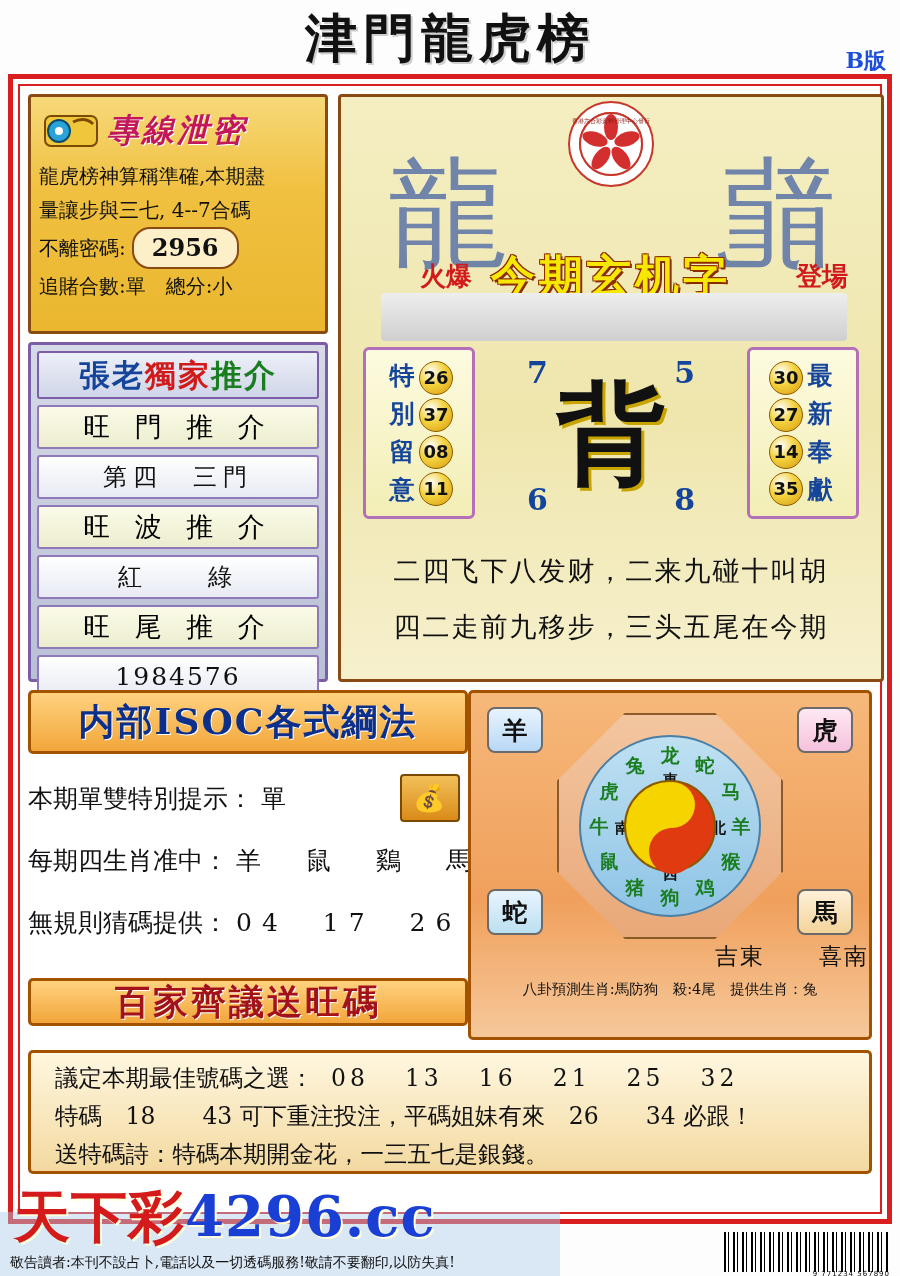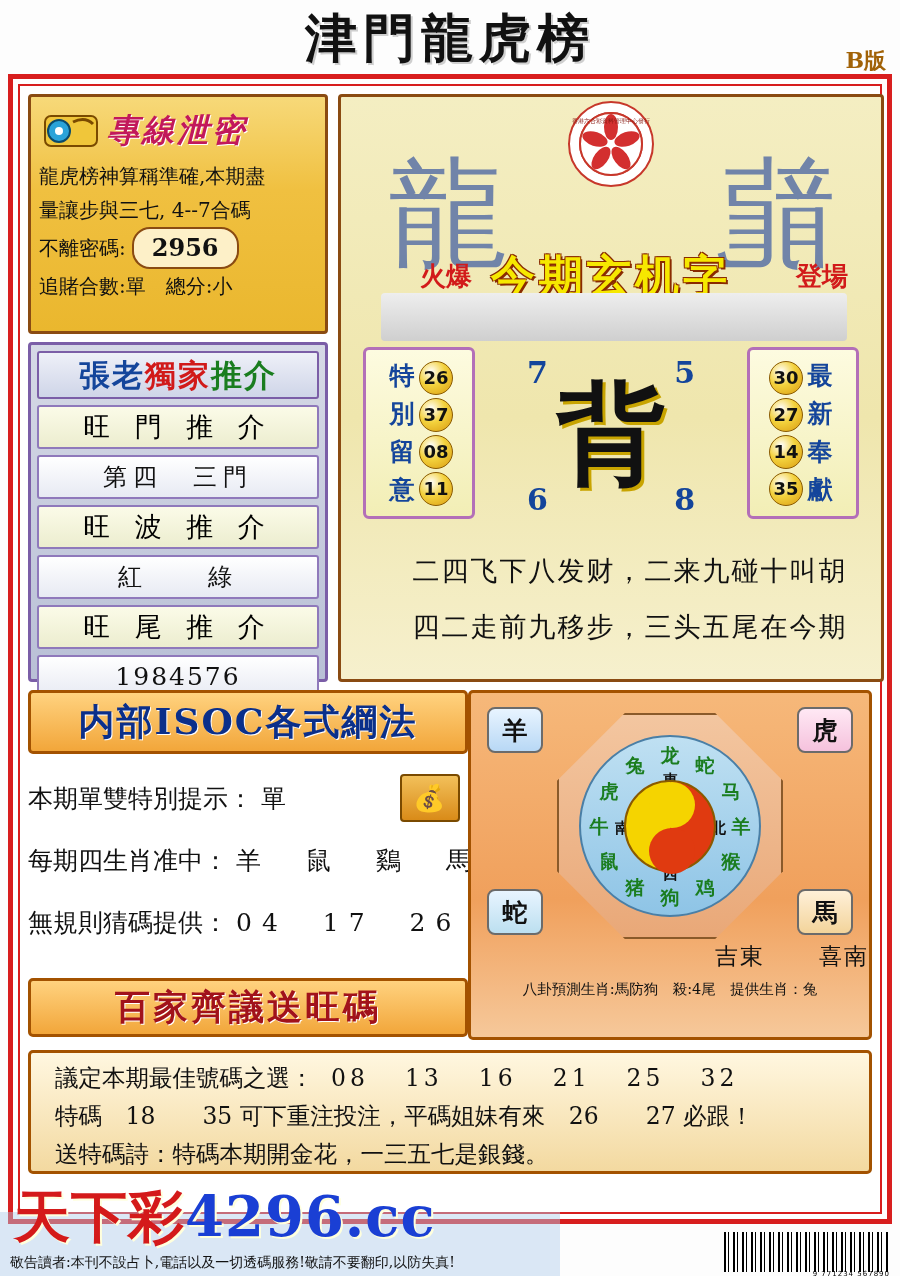--- a/index.html
+++ b/index.html
@@ -21,21 +21,21 @@
   }
   .masthead-title {
     font-family: "DejaVu Serif", "Liberation Serif", serif;
     font-size: 52px; font-weight: bold; letter-spacing: 6px;
     color: #111; line-height: 64px;
     text-shadow: 2px 2px 0 #cfcfcf;
   }
   .edition {
     position: absolute; right: 14px; top: 46px;
     font-family: "DejaVu Serif", serif;
-    font-size: 22px; font-weight: bold; color: #a16207;
+    font-size: 22px; font-weight: bold; color: #1d4ed8;
   }
   
   .frame {
     position: absolute; top: 74px; left: 8px;
     width: 884px; height: 1150px;
     border: 5px solid #d81e1e;
     background: #fff;
     padding: 5px;
   }
   .inner {
@@ -209,21 +209,20 @@
     font-family: "DejaVu Serif", serif;
     font-size: 30px; color: #14459b; font-weight: bold;
   }
   .corner-num.tl { left: 186px; top: 8px; }
   .corner-num.tr { right: 186px; top: 8px; }
   .corner-num.bl { left: 186px; bottom: 10px; }
   .corner-num.br { right: 186px; bottom: 10px; }
   .poem {
     position: absolute; left: 0; width: 100%; top: 446px;
     text-align: center;
-    margin-left: 19px;
   }
   .poem-line {
     font-family: "DejaVu Serif", serif;
     font-size: 27px; color: #111; line-height: 56px;
     letter-spacing: 2px;
   }
   
   .isoc {
     position: absolute; left: 8px; top: 604px; width: 440px; height: 64px;
     background: linear-gradient(180deg,#ffd27f,#f2a63a);
@@ -246,21 +245,21 @@
   .tip-line .vals { letter-spacing: 10px; margin-left: 8px; }
   .fist-icon {
     position: absolute; right: 8px; top: 6px;
     width: 60px; height: 48px;
     background: linear-gradient(180deg,#f2c05a,#d98b18);
     border: 2px solid #7a4a00; border-radius: 4px;
     display: flex; align-items: center; justify-content: center;
     font-size: 26px;
   }
   .baijia {
-    position: absolute; left: 8px; top: 892px; width: 440px; height: 59px;
+    position: absolute; left: 8px; top: 892px; width: 440px; height: 48px;
     background: linear-gradient(180deg,#ffd27f,#f2a63a);
     border: 3px solid #a35200;
     border-radius: 5px;
     display: flex; align-items: center; justify-content: center;
   }
   .baijia-title {
     font-family: "DejaVu Serif", serif;
     font-size: 35px; font-weight: bold; letter-spacing: 3px;
     color: #a1121b;
     text-shadow: 1px 1px 0 #fff;
@@ -542,21 +541,21 @@
         <div class="bagua-note">
           <div>八卦預測生肖:馬防狗　殺:4尾　提供生肖：兔</div>
         </div>
       </div>
 
       <div class="bottom">
         <div class="bt-line">
           <span>議定本期最佳號碼之選：</span>
           <span class="nums">08</span><span class="sp3"></span><span class="nums">13</span><span class="sp3"></span><span class="nums">16</span><span class="sp3"></span><span class="nums">21</span><span class="sp3"></span><span class="nums">25</span><span class="sp3"></span><span class="nums">32</span>
         </div>
-        <div class="bt-line">特碼　18　　35 可下重注投注，平碼姐妹有來　26　　27 必跟！</div>
+        <div class="bt-line">特碼　18　　43 可下重注投注，平碼姐妹有來　26　　34 必跟！</div>
         <div class="bt-line">送特碼詩：特碼本期開金花，一三五七是銀錢。</div>
       </div>
 
     </div>
   </div>
 
   <div class="wm-box"></div>
   <div class="watermark">
     <span>天下彩</span><span class="cc">4296.cc</span>
   </div>

